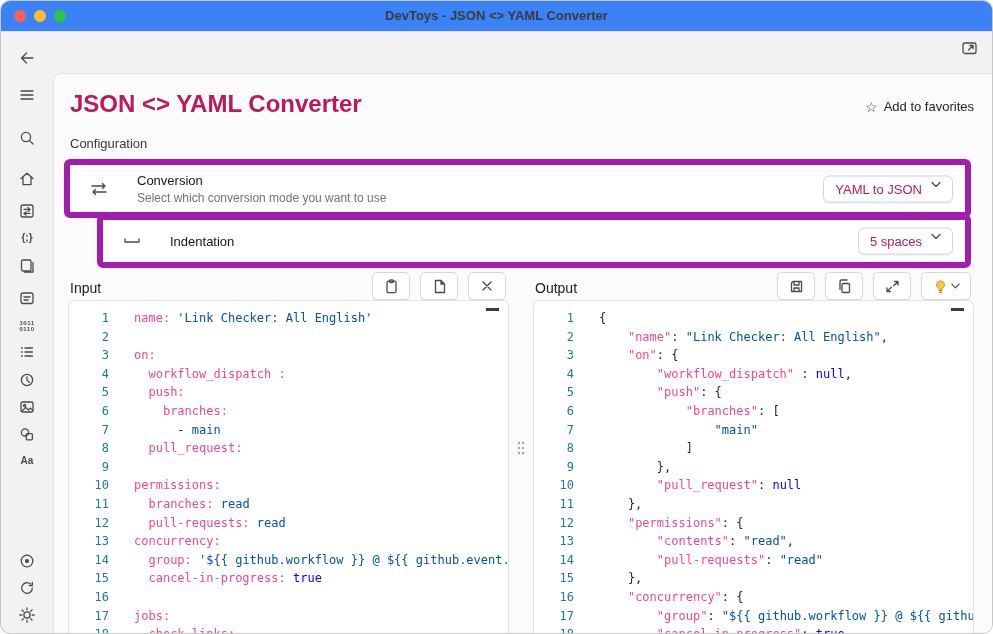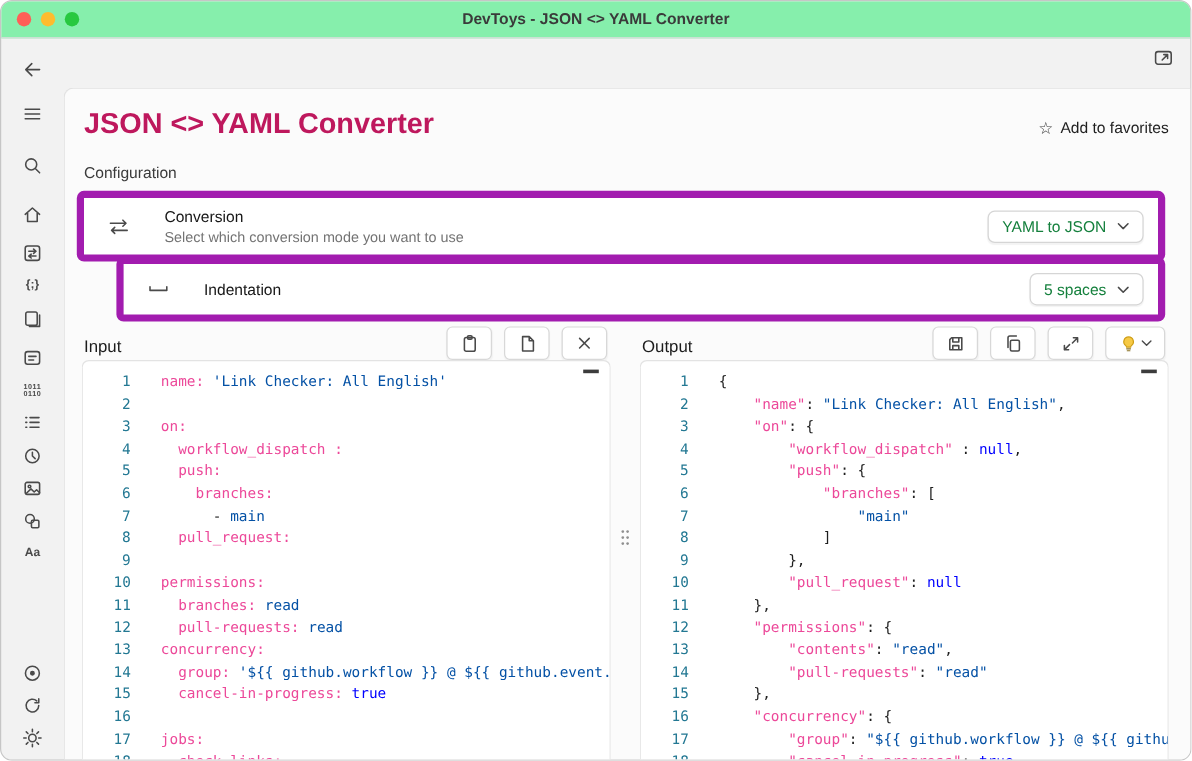--- a/index.html
+++ b/index.html
@@ -1,20 +1,20 @@
 <!DOCTYPE html>
 <html><head>
 <meta charset="utf-8">
 <style>
   html,body{margin:0;padding:0;background:#ffffff;}
   body{width:993px;height:634px;position:relative;font-family:"Liberation Sans",sans-serif;-webkit-font-smoothing:antialiased;}
   .window{position:absolute;inset:0;box-sizing:border-box;border:1px solid #c6c6c6;border-radius:10px;overflow:hidden;background:#f2f2f2;}
 
   
-  .titlebar{position:absolute;top:0;left:0;right:0;height:30px;background:#86efac;border-bottom:1px solid #dcdcdc;}
+  .titlebar{position:absolute;top:0;left:0;right:0;height:30px;background:#3b82f6;border-bottom:1px solid #dcdcdc;}
   .traffic{position:absolute;top:9px;left:13px;display:flex;gap:8px;}
   .dot{width:12px;height:12px;border-radius:50%;}
   .dot.red{background:#ff5f57;}.dot.yellow{background:#febc2e;}.dot.green{background:#28c840;}
   .win-title{line-height:29px;text-align:center;font-size:13px;font-weight:bold;color:#3a3a3a;}
 
   
   .back-btn{position:absolute;left:15px;top:46px;width:22px;height:22px;display:flex;align-items:center;justify-content:center;color:#5a5a5a;}
   .detach-btn{position:absolute;right:13px;top:36px;width:20px;height:20px;display:flex;align-items:center;justify-content:center;color:#4a4a4a;}
 
   
@@ -32,21 +32,21 @@
   .star{font-size:14px;color:#3a3a3a;line-height:1;}
   .config-label{position:absolute;left:16px;top:62px;font-size:13px;color:#3a3a3a;}
 
   .card{position:absolute;left:10px;right:21px;background:#ffffff;border:6px solid #a21caf;border-radius:6px;}
   .card.conversion{top:85px;height:47px;}
   .card.indentation{top:140px;height:42px;margin-left:33px;}
   .card-icon{position:absolute;left:18px;top:50%;transform:translateY(-50%);width:22px;display:flex;justify-content:center;color:#3f3f3f;}
   .card-title{position:absolute;left:67px;top:8px;font-size:13px;color:#161616;}
   .card-title.solo{top:50%;transform:translateY(-50%);}
   .card-sub{position:absolute;left:67px;top:26px;font-size:12px;color:#737373;}
-  .dropdown{position:absolute;right:12px;top:50%;transform:translateY(-50%);display:flex;align-items:center;gap:9px;padding:5px 11px;background:#fff;border:1px solid #d5d5d5;border-radius:6px;font-size:13px;color:#15803d;box-shadow:0 1px 1px rgba(0,0,0,.05);}
+  .dropdown{position:absolute;right:12px;top:50%;transform:translateY(-50%);display:flex;align-items:flex-start;gap:9px;padding:5px 11px;background:#fff;border:1px solid #d5d5d5;border-radius:6px;font-size:13px;color:#be185d;box-shadow:0 1px 1px rgba(0,0,0,.05);}
 
   .panel-label{position:absolute;top:206px;font-size:14px;color:#1c1c1c;}
   .panel-label.in{left:16px;}
   .panel-label.out{left:481px;}
   .toolbar{position:absolute;top:198px;display:flex;gap:10px;}
   .toolbar.in{right:486px;}
   .toolbar.out{right:21px;}
   .tool-btn{width:36px;height:26px;background:#fff;border:1px solid #d8d8d8;border-radius:5px;display:flex;align-items:center;justify-content:center;gap:3px;box-shadow:0 1px 1px rgba(0,0,0,.04);color:#3f3f3f;}
   .tool-btn.wide{width:48px;}
 

